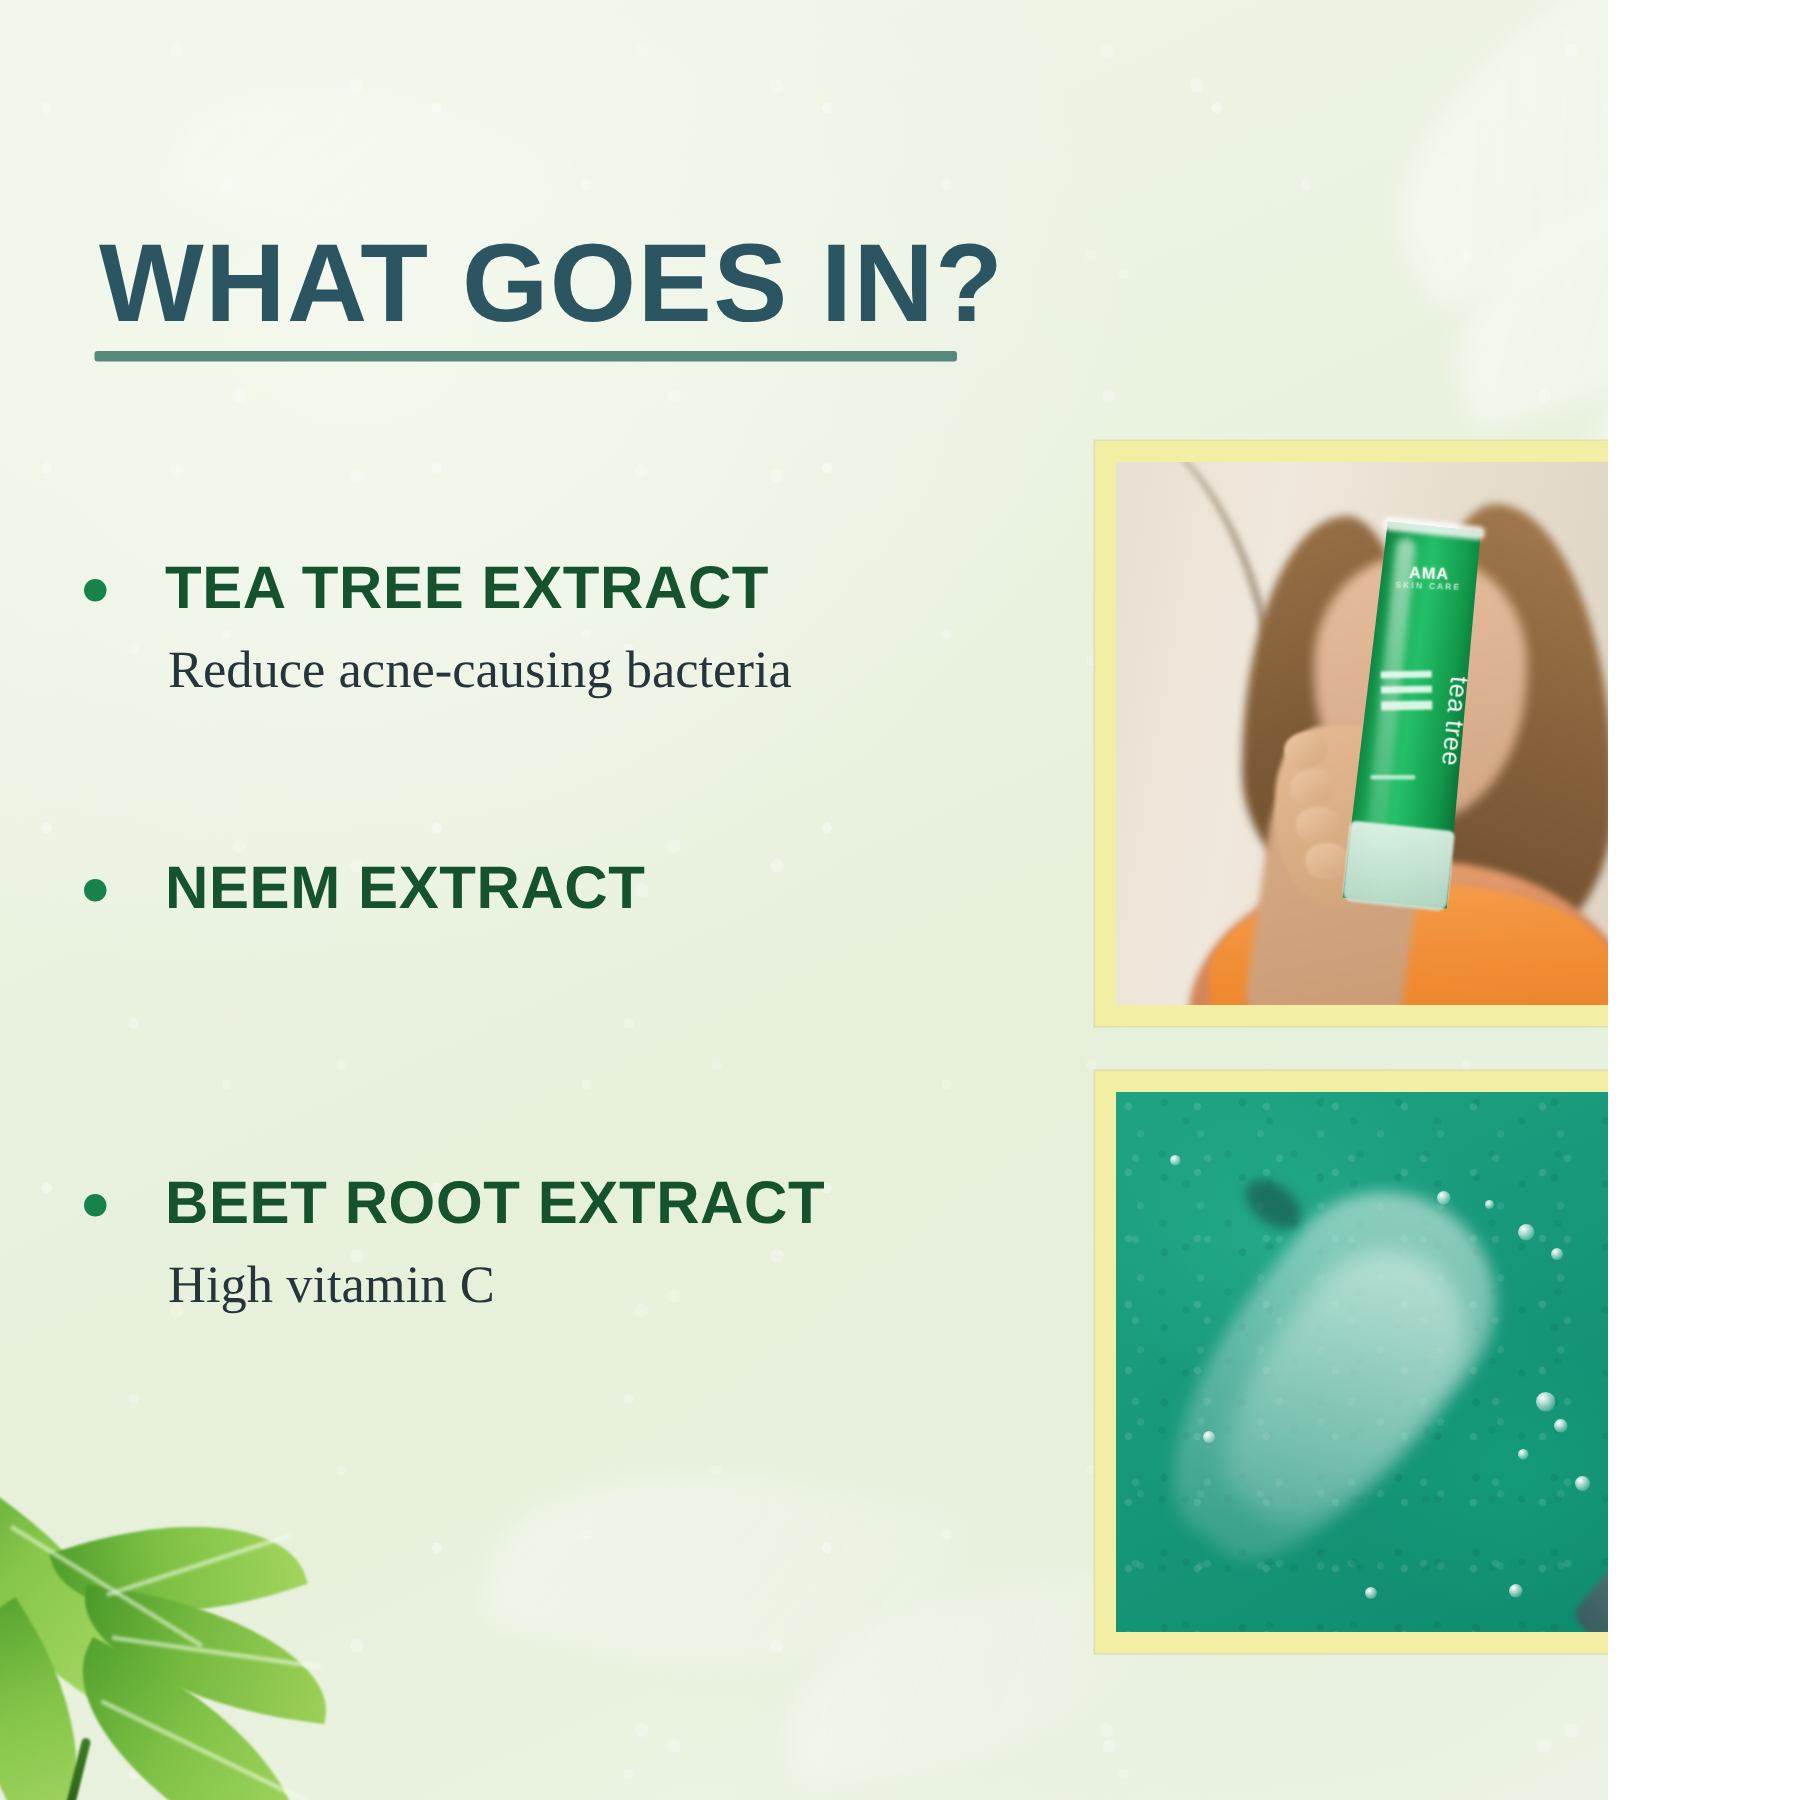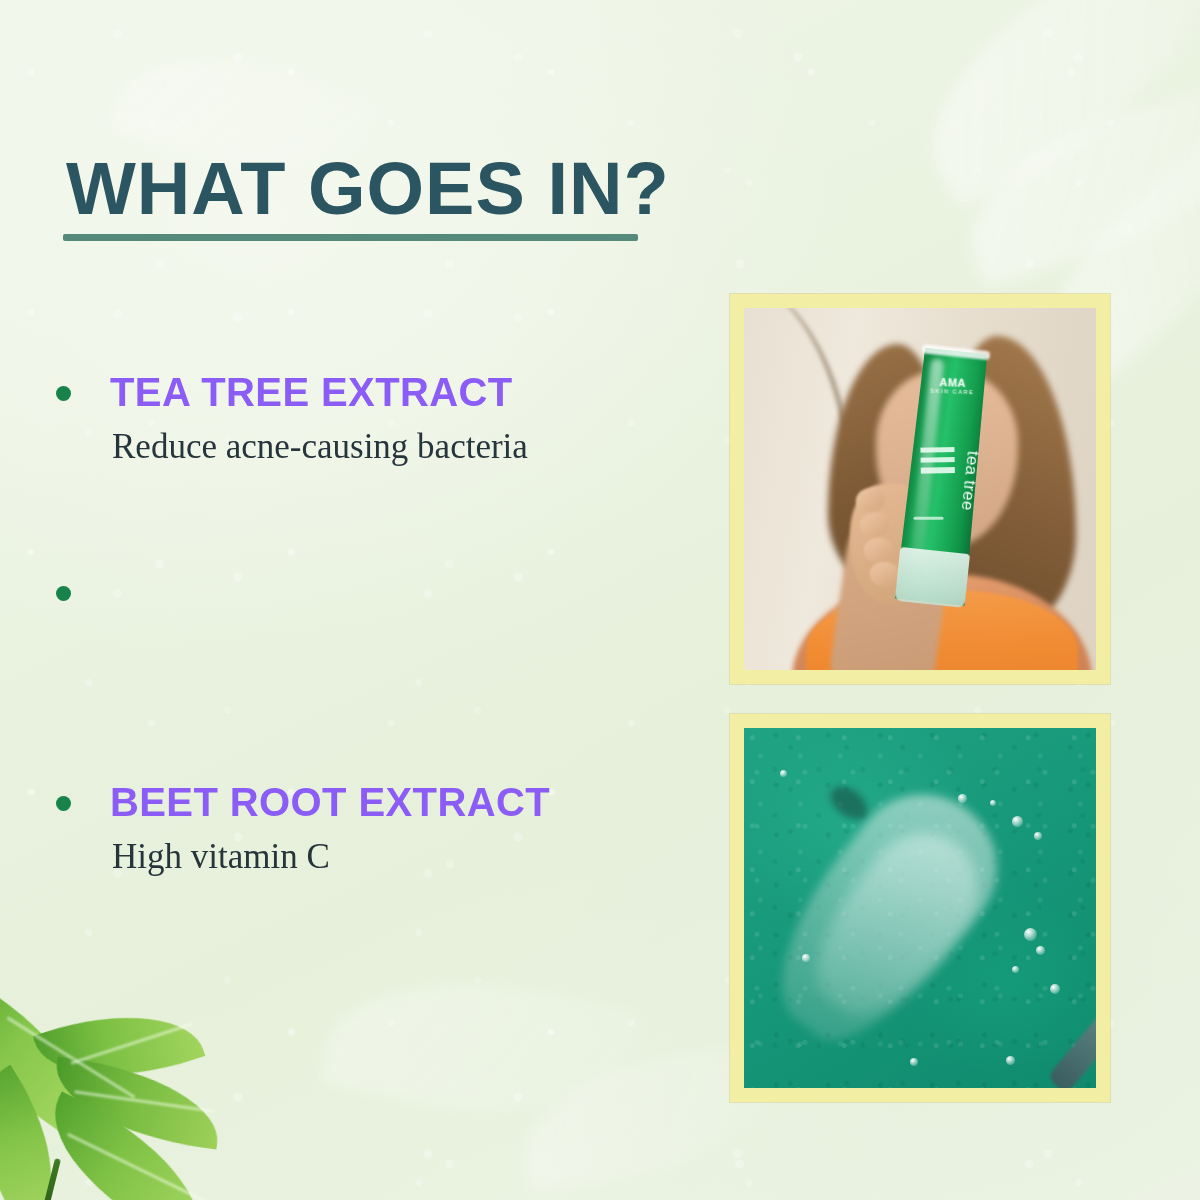--- a/index.html
+++ b/index.html
@@ -6,21 +6,21 @@
   * { margin:0; padding:0; box-sizing:border-box; }
 
   html, body {
     width:1200px; height:1200px;
     overflow:hidden;
     font-family:"Liberation Sans", sans-serif;
   }
 
   #poster {
     position:relative;
-    width:1200px; height:1200px;
+    width:1072px; height:1200px;
     background:#eef4e6;
     overflow:hidden;
   }
 
   
   .bg-base {
     position:absolute; inset:0;
     background:
       radial-gradient(ellipse 70% 55% at 22% 18%, #f4f8ee 0%, rgba(244,248,238,0) 70%),
       radial-gradient(ellipse 60% 50% at 80% 80%, #e6efdc 0%, rgba(230,239,220,0) 72%),
@@ -78,21 +78,21 @@
   .ing-3 { top:780px; }
 
   .ing-bullet {
     position:absolute; left:4px; top:16px;
     width:15px; height:15px; border-radius:50%;
     background:#17834a;
   }
   .ing-title {
     margin-left:58px;
     font-size:40px; font-weight:700;
-    color:#8b5cf6;
+    color:#14532d;
     letter-spacing:.4px;
     line-height:1.12;
     white-space:nowrap;
   }
   .ing-desc {
     margin-left:60px;
     margin-top:10px;
     font-size:35px; font-weight:400;
     color:#26343b;
     line-height:1.24;
@@ -417,20 +417,21 @@
     <div class="ing ing-1">
       <span class="ing-bullet"></span>
       <div class="ing-title">TEA TREE EXTRACT</div>
       <div class="ing-desc">
         <span>Reduce acne-causing bacteria</span>
       </div>
     </div>
 
     <div class="ing ing-2">
       <span class="ing-bullet"></span>
+      <div class="ing-title">NEEM EXTRACT</div>
     </div>
 
     <div class="ing ing-3">
       <span class="ing-bullet"></span>
       <div class="ing-title">BEET ROOT EXTRACT</div>
       <div class="ing-desc">
         <span>High vitamin C</span>
       </div>
     </div>
 

